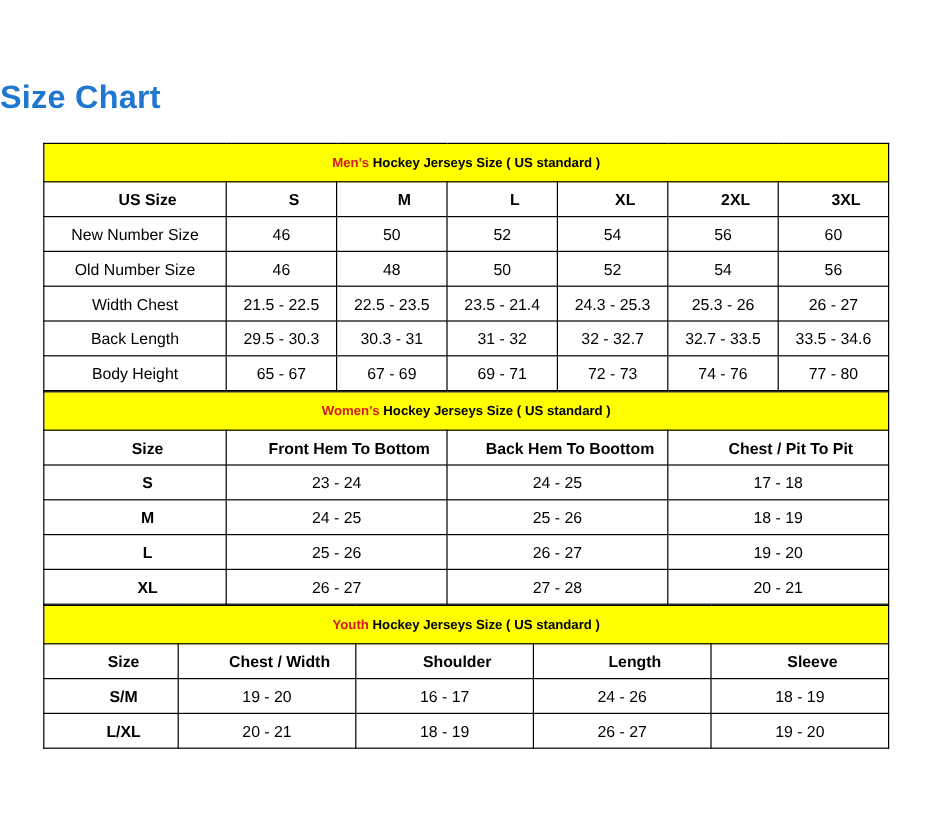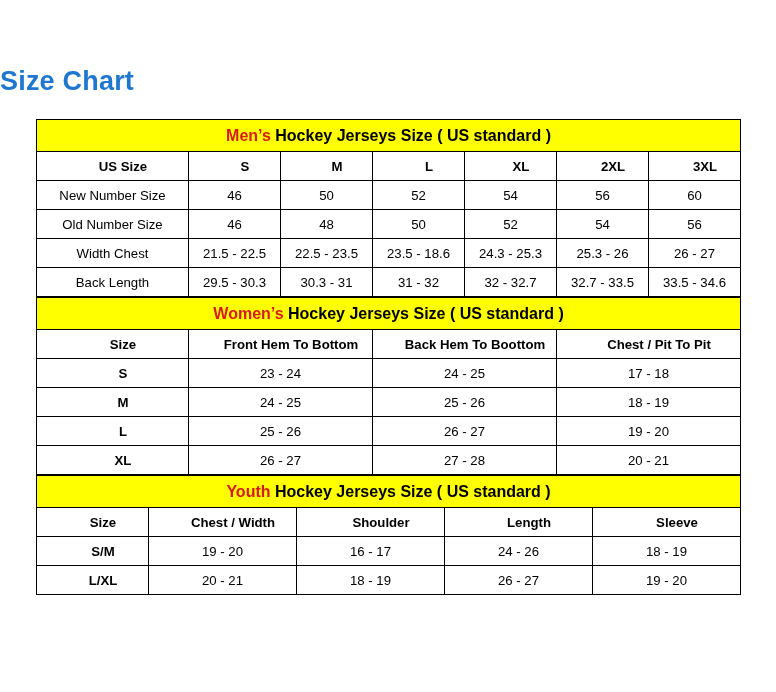--- a/index.html
+++ b/index.html
@@ -44,21 +44,21 @@
     text-align: center;
     vertical-align: middle;
     padding: 0;
     height: 28px;
     font-weight: normal;
   }
   .banner {
     background: #ffff00;
     font-weight: bold;
     height: 31px;
-    font-size: 16px;
+    font-size: 11px;
   }
   .banner .accent {
     color: #d71a1a;
   }
   .hdr {
     font-weight: bold;
     padding-left: 21px;
   }
   .label-col {
     font-weight: normal;
@@ -111,33 +111,42 @@
           <td>48</td>
           <td>50</td>
           <td>52</td>
           <td>54</td>
           <td>56</td>
         </tr>
         <tr>
           <td class="label-col">Width Chest</td>
           <td>21.5 - 22.5</td>
           <td>22.5 - 23.5</td>
-          <td>23.5 - 18.6</td>
+          <td>23.5 - 21.4</td>
           <td>24.3 - 25.3</td>
           <td>25.3 - 26</td>
           <td>26 - 27</td>
         </tr>
         <tr>
           <td class="label-col">Back Length</td>
           <td>29.5 - 30.3</td>
           <td>30.3 - 31</td>
           <td>31 - 32</td>
           <td>32 - 32.7</td>
           <td>32.7 - 33.5</td>
           <td>33.5 - 34.6</td>
+        </tr>
+        <tr>
+          <td class="label-col">Body Height</td>
+          <td>65 - 67</td>
+          <td>67 - 69</td>
+          <td>69 - 71</td>
+          <td>72 - 73</td>
+          <td>74 - 76</td>
+          <td>77 - 80</td>
         </tr>
       </tbody>
     </table>
 
     <table>
       <colgroup>
         <col style="width:152px">
         <col style="width:184px">
         <col style="width:184px">
         <col style="width:184px">

